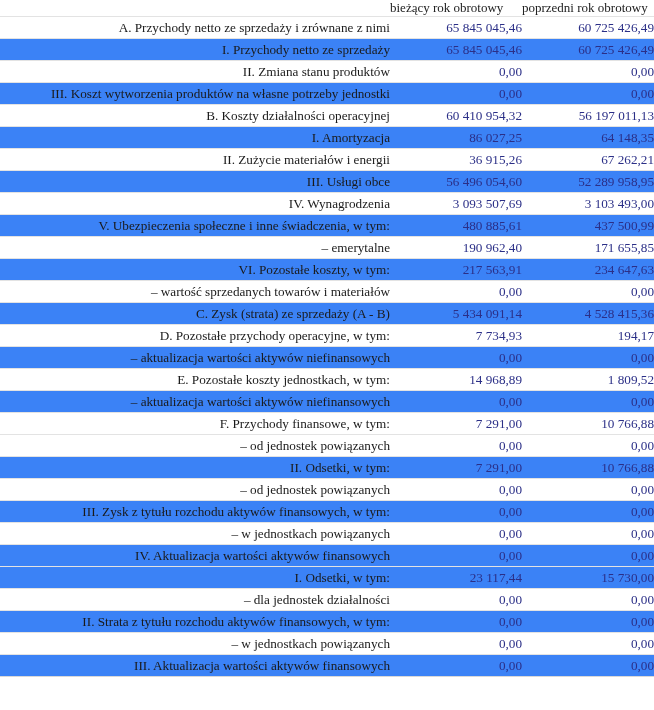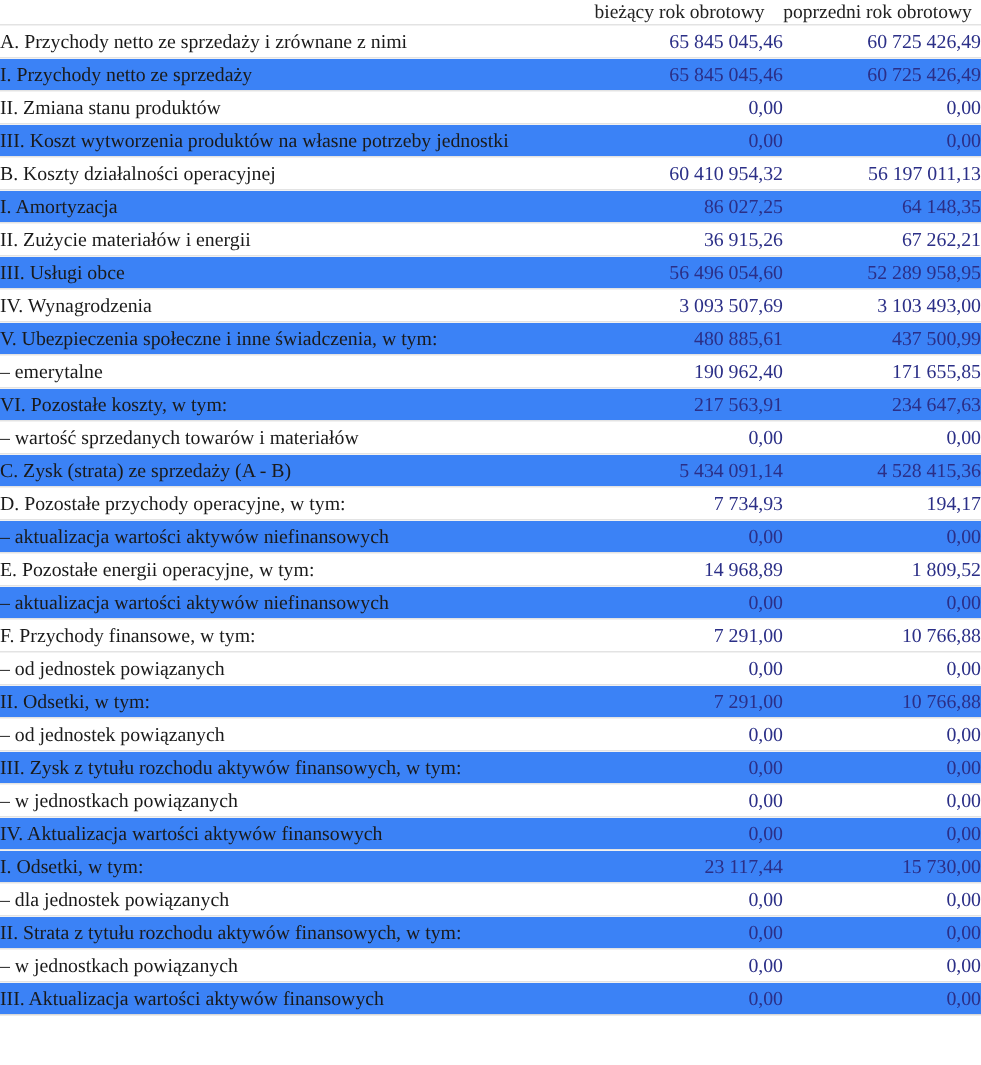--- a/index.html
+++ b/index.html
@@ -25,21 +25,21 @@
 
   
   #pnl-table thead th {
     font-weight: normal;
     font-size: 13px;
     color: #222222;
     padding: 0 6px 2px 0;
     height: 14px;
     line-height: 13px;
     vertical-align: bottom;
-    text-align: center;
+    text-align: left;
     background: #ffffff;
     border: 0;
     white-space: nowrap;
   }
   #pnl-table thead th.h-label {
     text-align: left;
     padding-left: 5px;
   }
 
   
@@ -57,21 +57,21 @@
     border-bottom: 1px solid #e3e3e3;
     vertical-align: middle;
     white-space: nowrap;
     overflow: hidden;
   }
   #pnl-table tbody tr:last-child td {
     border-bottom: 1px solid #d8d8d8;
   }
 
   td.c-label {
-    text-align: left;
+    text-align: right;
     color: #1a1a1a;
     padding-left: 5px;
   }
   td.c-num {
     text-align: right;
     color: #2b2f87;
     padding-right: 6px;
     font-variant-numeric: tabular-nums;
   }
 
@@ -176,21 +176,21 @@
         <td class="c-label lvl-0">D. Pozostałe przychody operacyjne, w tym:</td>
         <td class="c-num">7 734,93</td>
         <td class="c-num">194,17</td>
       </tr>
       <tr class="stripe-gray">
         <td class="c-label lvl-2">– aktualizacja wartości aktywów niefinansowych</td>
         <td class="c-num">0,00</td>
         <td class="c-num">0,00</td>
       </tr>
       <tr class="stripe-white">
-        <td class="c-label lvl-0">E. Pozostałe energii operacyjne, w tym:</td>
+        <td class="c-label lvl-0">E. Pozostałe koszty jednostkach, w tym:</td>
         <td class="c-num">14 968,89</td>
         <td class="c-num">1 809,52</td>
       </tr>
       <tr class="stripe-gray">
         <td class="c-label lvl-2">– aktualizacja wartości aktywów niefinansowych</td>
         <td class="c-num">0,00</td>
         <td class="c-num">0,00</td>
       </tr>
       <tr class="stripe-white">
         <td class="c-label lvl-0">F. Przychody finansowe, w tym:</td>
@@ -226,21 +226,21 @@
         <td class="c-label lvl-1">IV. Aktualizacja wartości aktywów finansowych</td>
         <td class="c-num">0,00</td>
         <td class="c-num">0,00</td>
       </tr>
       <tr class="stripe-gray">
         <td class="c-label lvl-1">I. Odsetki, w tym:</td>
         <td class="c-num">23 117,44</td>
         <td class="c-num">15 730,00</td>
       </tr>
       <tr class="stripe-white">
-        <td class="c-label lvl-2">– dla jednostek powiązanych</td>
+        <td class="c-label lvl-2">– dla jednostek działalności</td>
         <td class="c-num">0,00</td>
         <td class="c-num">0,00</td>
       </tr>
       <tr class="stripe-gray">
         <td class="c-label lvl-1">II. Strata z tytułu rozchodu aktywów finansowych, w tym:</td>
         <td class="c-num">0,00</td>
         <td class="c-num">0,00</td>
       </tr>
       <tr class="stripe-white">
         <td class="c-label lvl-2">– w jednostkach powiązanych</td>

